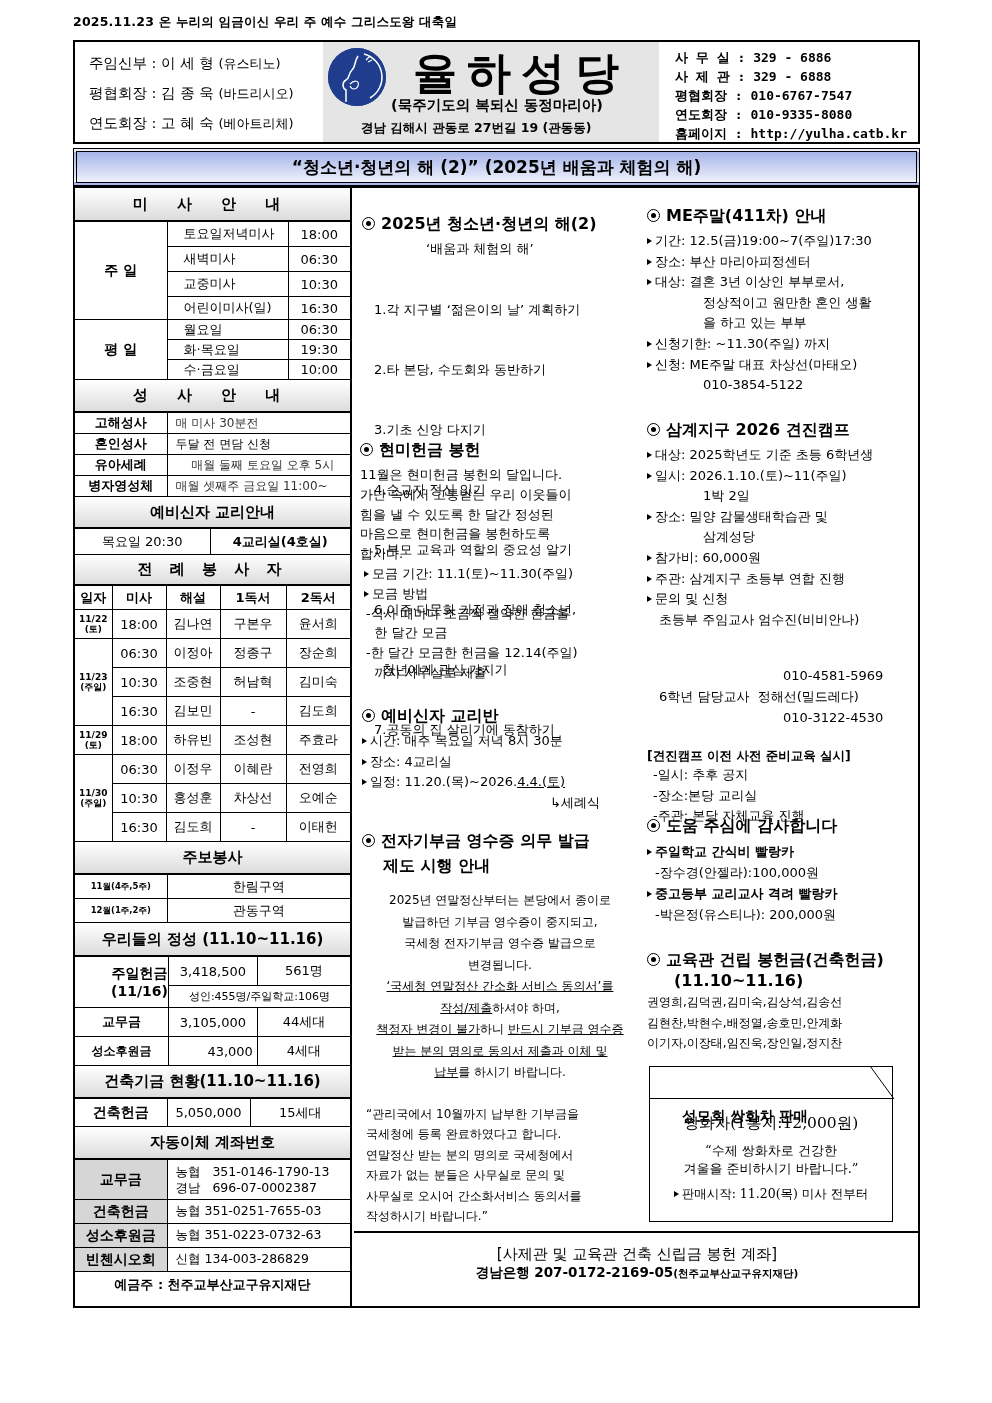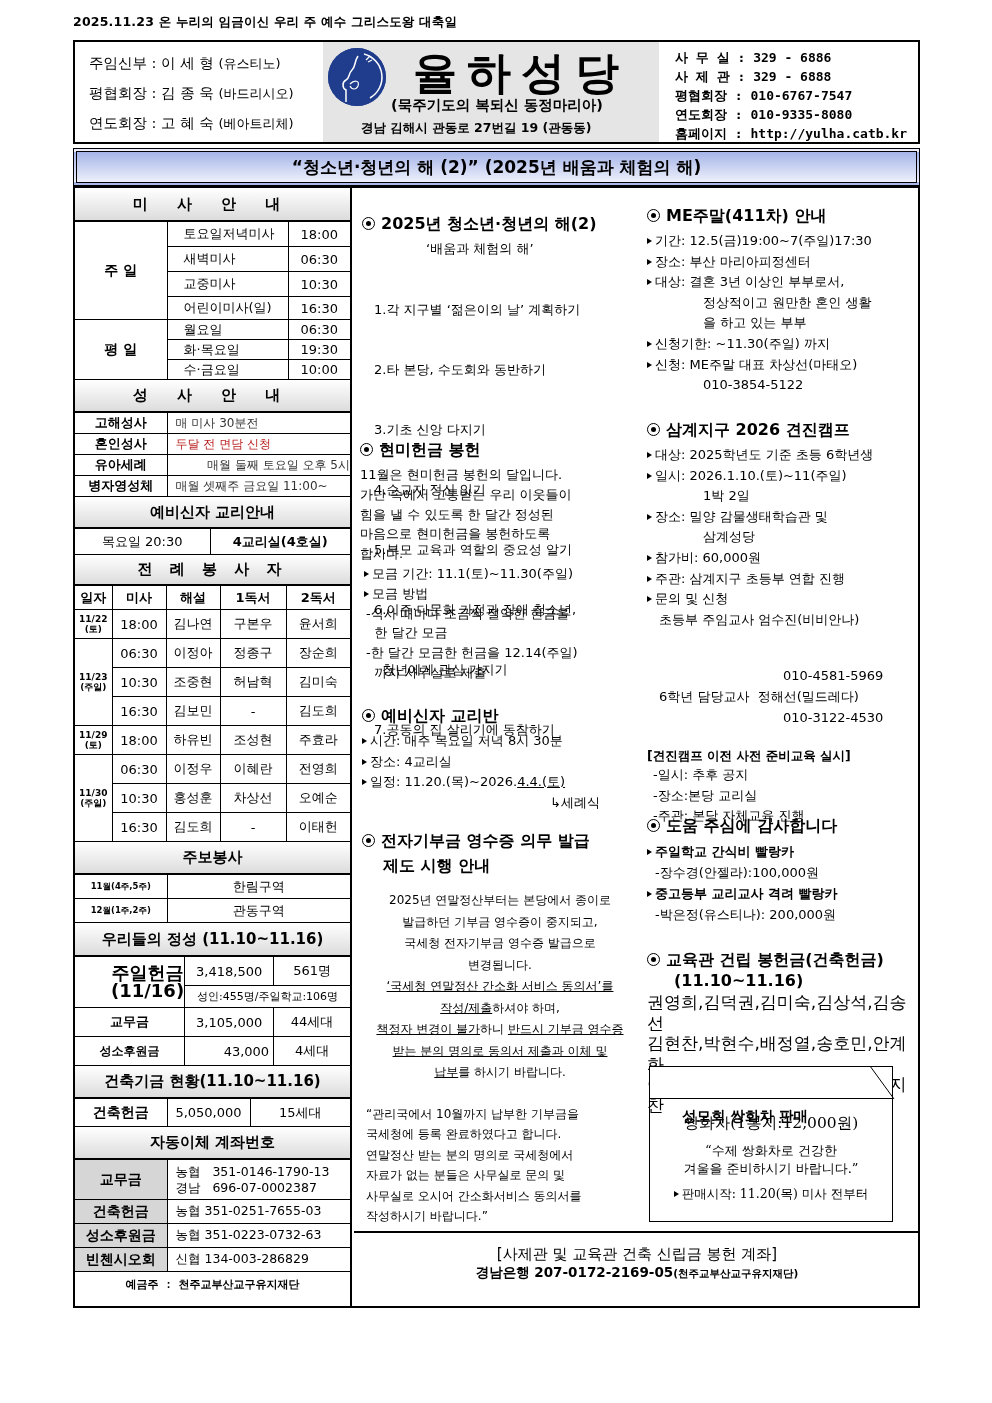--- a/index.html
+++ b/index.html
@@ -112,25 +112,25 @@
       </table>
     <div class="sec-h" style="height:32px;line-height:31px;letter-spacing:12px;">성 사 안 내</div>
     <table class="lt">
       <tbody>
           <tr style="height:21px">
             <td style="width:92px;font-weight:bold;">고해성사</td>
             <td style="text-align:left;padding-left:8px;font-size:12px;color:#333;">매 미사 30분전</td>
           </tr>
       <tr style="height:21px">
             <td style="font-weight:bold;">혼인성사</td>
-            <td style="text-align:left;padding-left:8px;font-size:12px;color:#b91c1c;">두달 전 면담 신청</td>
+            <td style="text-align:left;padding-left:8px;font-size:12px;color:#000000;">두달 전 면담 신청</td>
           </tr>
       <tr style="height:21px">
             <td style="font-weight:bold;">유아세례</td>
-            <td style="text-align:right;padding-left:8px;font-size:12px;color:#333;">매월 둘째 토요일 오후 5시</td>
+            <td style="text-align:center;padding-left:8px;font-size:12px;color:#333;">매월 둘째 토요일 오후 5시</td>
           </tr>
       <tr style="height:21px">
             <td style="font-weight:bold;">병자영성체</td>
             <td style="text-align:left;padding-left:8px;font-size:12px;color:#333;">매월 셋째주 금요일 11:00~</td>
           </tr>
     </tbody>
       </table>
     <div class="sec-h" style="height:31px;line-height:30px;">예비신자 교리안내</div>
     <table class="lt">
       <tbody>
@@ -214,21 +214,21 @@
       <tr style="height:24px">
             <td style="font-size:8.5px;font-weight:bold;">12월(1주,2주)</td>
             <td>관동구역</td>
           </tr>
     </tbody>
       </table>
     <div class="sec-h" style="height:33px;line-height:32px;">우리들의 정성 (11.10~11.16)</div>
     <table class="lt">
       <tbody>
           <tr style="height:29px">
-            <td rowspan="2" style="width:92px;font-weight:bold;font-size:18px;line-height:18px;padding-left:36px;"><span>주일헌금</span><br><span>(11/16)</span></td>
+            <td rowspan="2" style="width:92px;font-weight:bold;font-size:14px;line-height:18px;padding-left:36px;"><span>주일헌금</span><br><span>(11/16)</span></td>
             <td style="width:89px;">3,418,500</td>
             <td>561명</td>
           </tr>
       <tr style="height:22px">
             <td colspan="2" style="font-size:11px;">성인:455명/주일학교:106명</td>
           </tr>
       <tr style="height:29px">
             <td style="font-weight:bold;">교무금</td>
             <td>3,105,000</td>
             <td>44세대</td>
@@ -263,21 +263,21 @@
           </tr>
       <tr style="height:24px">
             <td class="gray" style="font-weight:bold;font-size:14px;">성소후원금</td>
             <td style="text-align:left;padding-left:8px;font-size:12.5px;">농협 351-0223-0732-63</td>
           </tr>
       <tr style="height:24px">
             <td class="gray" style="font-weight:bold;font-size:14px;">빈첸시오회</td>
             <td style="text-align:left;padding-left:8px;font-size:12.5px;">신협 134-003-286829</td>
           </tr>
       <tr style="height:26px">
-            <td colspan="2" style="font-weight:bold;font-size:11px;border-bottom:none;font-family:Liberation Mono, monospace;">예금주 : 천주교부산교구유지재단</td>
+            <td colspan="2" style="font-weight:bold;font-size:13px;border-bottom:none;">예금주 : 천주교부산교구유지재단</td>
           </tr>
     </tbody>
       </table>
   </div>
 
   <div class="midcol">
     <div style="position:absolute;left:8px;top:18px;width:275px;">
       <div class="h2"><span class="bullet-dot"></span><span>2025년 청소년·청년의 해(2)</span></div>
       <div class="tx" style="padding-left:64px;">‘배움과 체험의 해’</div>
       <div class="tx" style="padding-left:12px;white-space:pre;line-height:20px;">
@@ -382,21 +382,21 @@
       <div class="tx" style="line-height:21px;">
         <div style="font-weight:bold;"><span class="tri"></span><span>주일학교 간식비 빨랑카</span></div>
         <div style="padding-left:8px;">-장수경(안젤라):100,000원</div>
         <div style="font-weight:bold;"><span class="tri"></span><span>중고등부 교리교사 격려 빨랑카</span></div>
         <div style="padding-left:8px;">-박은정(유스티나): 200,000원</div>
       </div>
     </div>
     <div style="position:absolute;left:6px;top:762px;width:272px;">
       <div class="h2" style="margin-bottom:0;"><span class="bullet-dot"></span><span>교육관 건립 봉헌금(건축헌금)</span></div>
       <div class="h2" style="padding-left:27px;margin-bottom:2px;">(11.10~11.16)</div>
-      <div class="tx" style="font-size:17px;line-height:20.5px;">
+      <div class="tx" style="font-size:12px;line-height:20.5px;">
         <div>권영희,김덕권,김미숙,김상석,김송선</div>
         <div>김현찬,박현수,배정열,송호민,안계화</div>
         <div>이기자,이장태,임진욱,장인일,정지찬</div>
       </div>
     </div>
     <div style="position:absolute;left:8px;top:878px;width:244px;height:32px;border:1px solid #000;border-bottom:none;background:#fff;">
       <div style="position:absolute;left:0;top:6px;width:190px;text-align:center;font-weight:bold;font-size:14.5px;margin-top:34px;">성모회 쌍화차 판매</div>
       <svg style="position:absolute;left:220px;top:-1px;" width="26" height="34">
           <line x1="0" y1="0" x2="24" y2="33" stroke="#000" stroke-width="1"></line>
         </svg>

